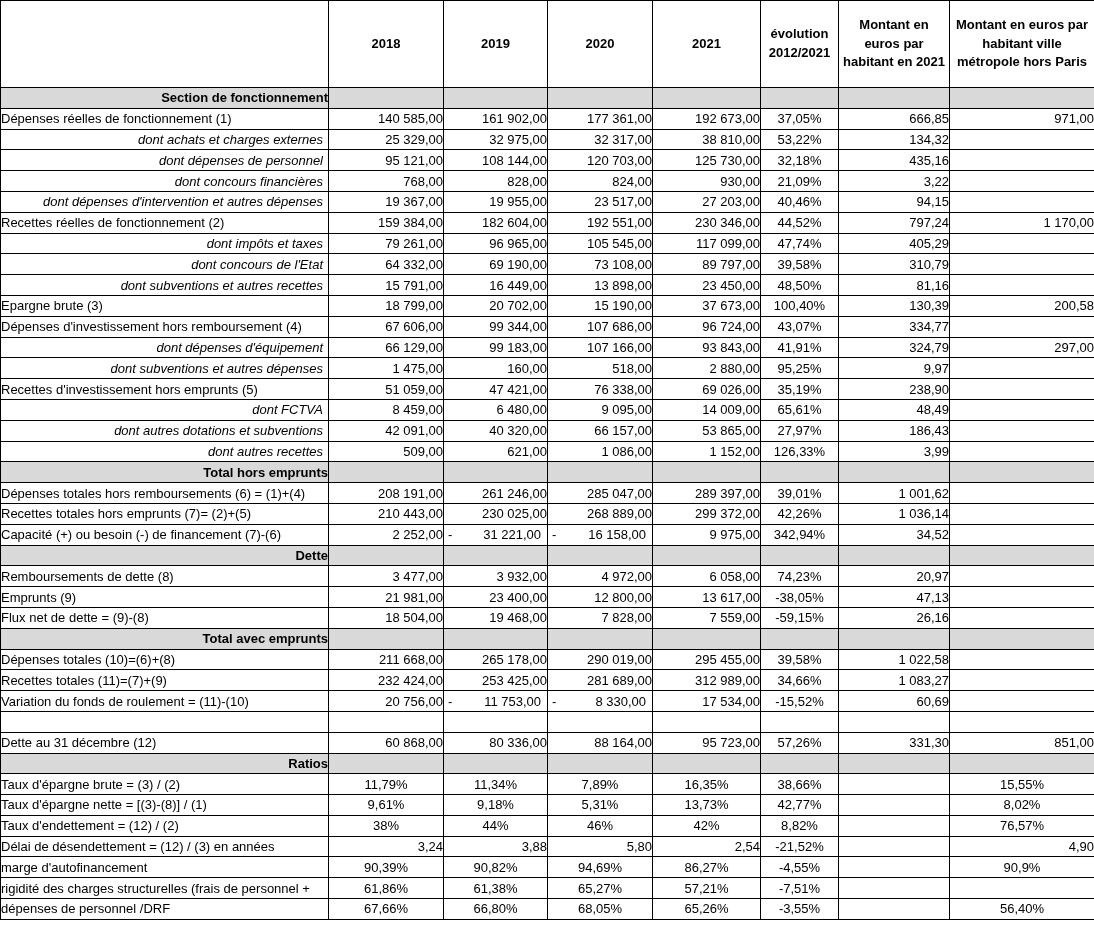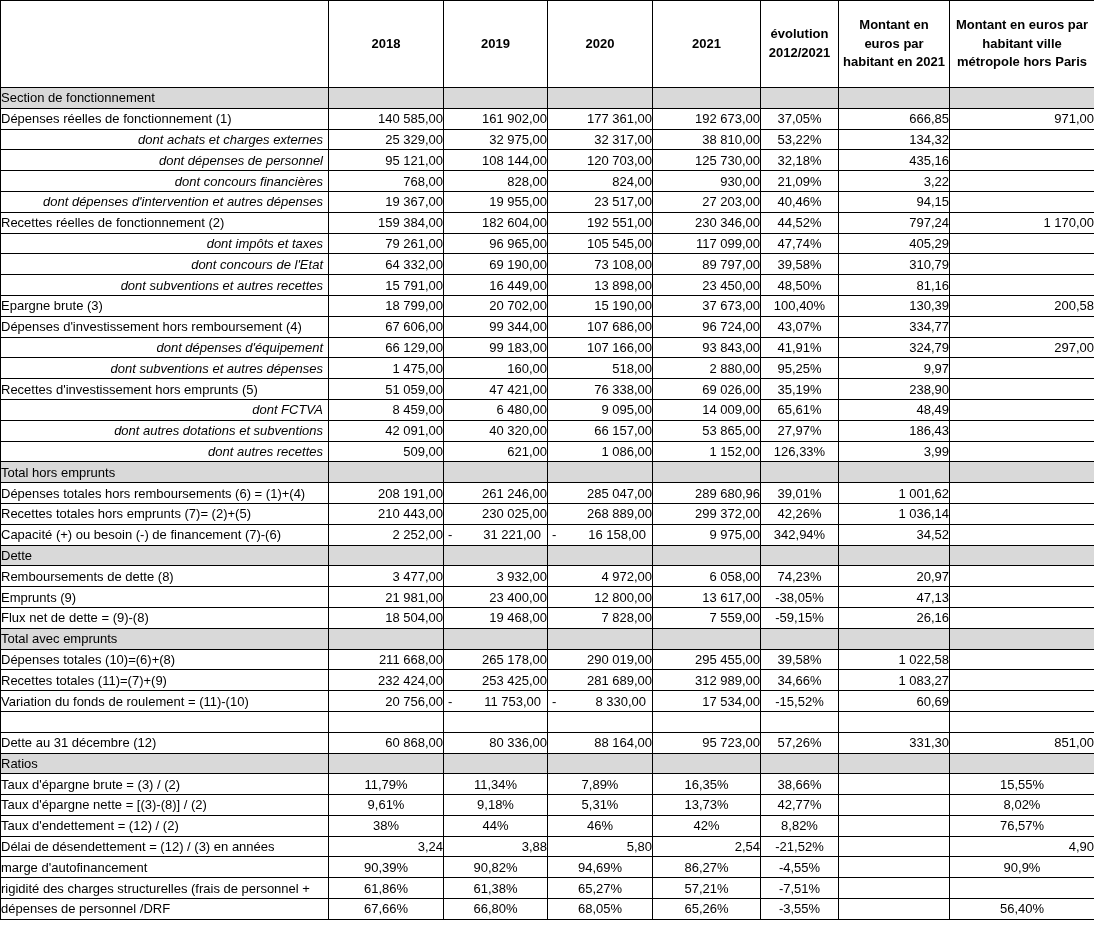--- a/index.html
+++ b/index.html
@@ -47,21 +47,22 @@
     padding-right: 5px;
     padding-left: 14px;
   }
   tr.total td {
     font-weight: normal;
   }
   tr.section td {
     background: #d9d9d9;
   }
   tr.section td.lbl {
-    font-weight: normal;
+    font-weight: bold;
+    text-align: right;
   }
   td.val {
     text-align: right;
     padding-right: 6px;
   }
   td.val.center {
     text-align: center;
     padding-right: 0;
   }
   td.val.acct {
@@ -289,21 +290,21 @@
         <td class="val"></td>
         <td class="val"></td>
         <td class="val"></td>
         <td class="val"></td>
       </tr>
       <tr class="normal">
         <td class="lbl">Dépenses totales hors remboursements (6) = (1)+(4)</td>
         <td class="val">208 191,00</td>
         <td class="val">261 246,00</td>
         <td class="val">285 047,00</td>
-        <td class="val">289 680,96</td>
+        <td class="val">289 397,00</td>
         <td class="val center">39,01%</td>
         <td class="val">1 001,62</td>
         <td class="val"></td>
       </tr>
       <tr class="normal">
         <td class="lbl">Recettes totales hors emprunts (7)= (2)+(5)</td>
         <td class="val">210 443,00</td>
         <td class="val">230 025,00</td>
         <td class="val">268 889,00</td>
         <td class="val">299 372,00</td>
@@ -455,21 +456,21 @@
         <td class="lbl">Taux d'épargne brute = (3) / (2)</td>
         <td class="val center">11,79%</td>
         <td class="val center">11,34%</td>
         <td class="val center">7,89%</td>
         <td class="val center">16,35%</td>
         <td class="val center">38,66%</td>
         <td class="val"></td>
         <td class="val center">15,55%</td>
       </tr>
       <tr class="normal">
-        <td class="lbl">Taux d'épargne nette = [(3)-(8)] / (2)</td>
+        <td class="lbl">Taux d'épargne nette = [(3)-(8)] / (1)</td>
         <td class="val center">9,61%</td>
         <td class="val center">9,18%</td>
         <td class="val center">5,31%</td>
         <td class="val center">13,73%</td>
         <td class="val center">42,77%</td>
         <td class="val"></td>
         <td class="val center">8,02%</td>
       </tr>
       <tr class="normal">
         <td class="lbl">Taux d'endettement = (12) / (2)</td>

